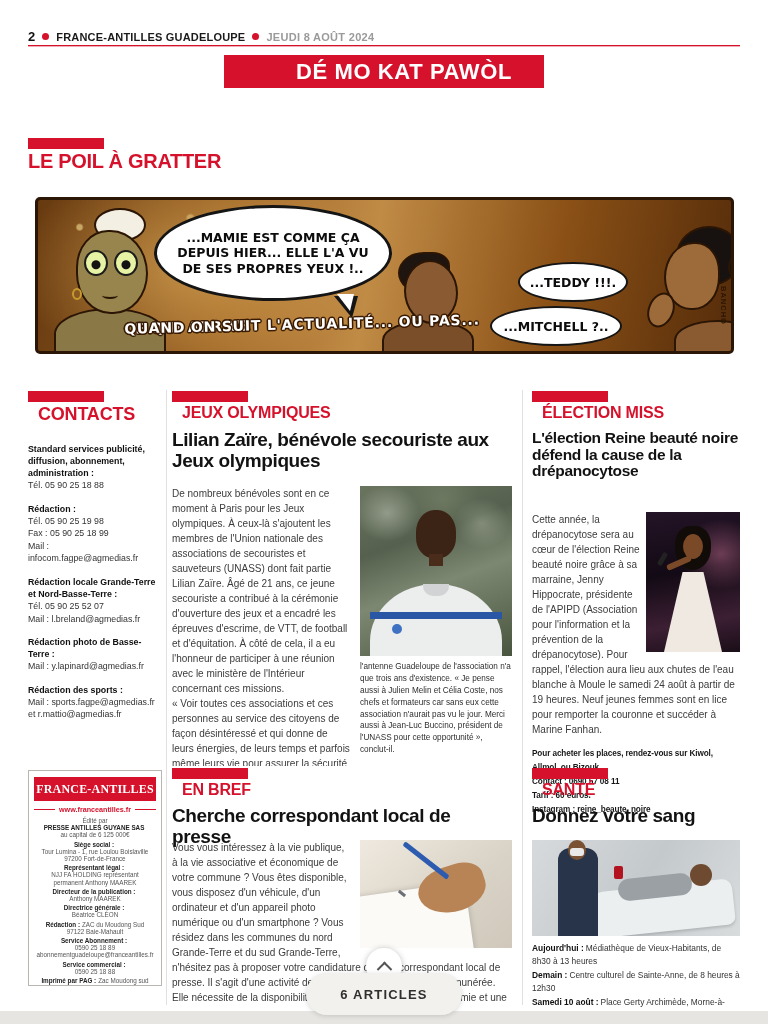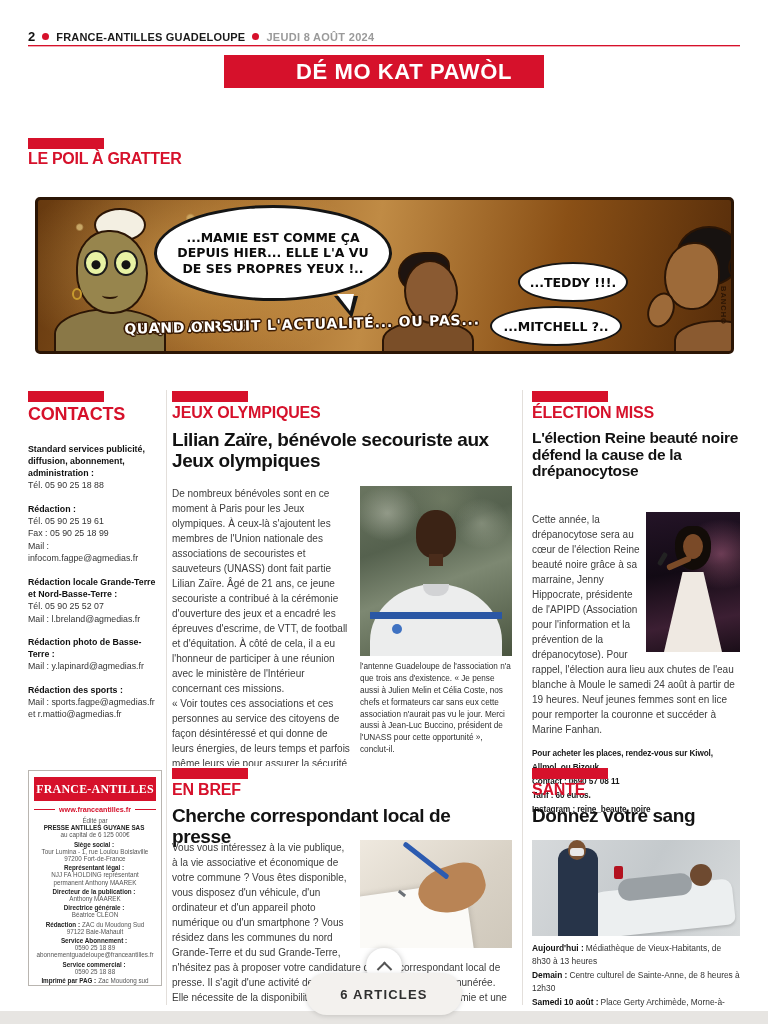--- a/index.html
+++ b/index.html
@@ -19,27 +19,27 @@
   .mast{font-weight:800;font-size:11px;letter-spacing:.2px;color:#1a1a1a;}
   .date{font-weight:700;font-size:11px;letter-spacing:.3px;color:#9a9a9a;}
   .toprule{position:absolute;left:28px;right:28px;top:45px;height:2px;background:var(--red);
            border-bottom:1px solid #f2aab4;}
   .banner{position:absolute;left:224px;top:55px;width:320px;height:33px;background:var(--red);
           color:#fff;font-weight:800;font-size:22px;letter-spacing:.6px;
           display:flex;align-items:center;justify-content:center;padding-left:40px;}
 
   
   .redbar{position:absolute;width:76px;height:11px;background:var(--red);}
-  .kicker{position:absolute;color:var(--red);font-weight:800;letter-spacing:-.2px;}
+  .kicker{position:absolute;color:var(--red);font-weight:800;letter-spacing:-.2px;margin-left:10px;}
   .hl{position:absolute;font-weight:800;color:#121212;letter-spacing:-.4px;line-height:1.08;}
   .body-txt{font-size:10px;line-height:1.5;color:var(--body);}
   .vsep{position:absolute;top:390px;height:615px;width:1px;background:#e3dfdb;}
 
   
-  .poil-title{position:absolute;left:28px;top:150px;font-size:16px;font-weight:800;color:var(--red);letter-spacing:-.3px;}
+  .poil-title{position:absolute;left:28px;top:150px;font-size:20px;font-weight:800;color:var(--red);letter-spacing:-.3px;}
   .comic{position:absolute;left:35px;top:197px;width:699px;height:157px;border:3px solid #2b1505;border-radius:5px;overflow:hidden;
     background:
       radial-gradient(6px 6px at 6% 18%, rgba(255,235,160,.55) 40%, transparent 70%),
       radial-gradient(5px 5px at 13% 40%, rgba(255,235,160,.5) 40%, transparent 70%),
       radial-gradient(7px 7px at 22% 12%, rgba(255,235,160,.4) 40%, transparent 70%),
       radial-gradient(5px 5px at 30% 30%, rgba(255,235,160,.45) 40%, transparent 70%),
       radial-gradient(6px 6px at 10% 65%, rgba(255,235,160,.35) 40%, transparent 70%),
       radial-gradient(240px 140px at 22% 45%, rgba(250,200,110,.45), transparent 75%),
       linear-gradient(100deg,#66390f 0%,#a06828 28%,#c08b45 48%,#8a5016 74%,#552c0a 100%);}
   .comic *{position:absolute;}
@@ -215,21 +215,21 @@
 
   <div class="redbar" style="left:28px;top:391px;"></div>
   <div class="kicker" style="left:28px;top:404px;font-size:18px;">CONTACTS</div>
   <div class="contacts-wrap">
     <div class="cblock">
       <div class="ttl">Standard services publicité, diffusion, abonnement, administration :</div>
       <div class="ln">Tél. 05 90 25 18 88</div>
     </div>
     <div class="cblock">
       <div class="ttl">Rédaction :</div>
-      <div class="ln">Tél. 05 90 25 19 61</div>
+      <div class="ln">Tél. 05 90 25 19 98</div>
       <div class="ln">Fax : 05 90 25 18 99</div>
       <div class="ln">Mail : infocom.fagpe@agmedias.fr</div>
     </div>
     <div class="cblock">
       <div class="ttl">Rédaction locale Grande-Terre et Nord-Basse-Terre :</div>
       <div class="ln">Tél. 05 90 25 52 07</div>
       <div class="ln">Mail : l.breland@agmedias.fr</div>
     </div>
     <div class="cblock">
       <div class="ttl">Rédaction photo de Basse-Terre :</div>

